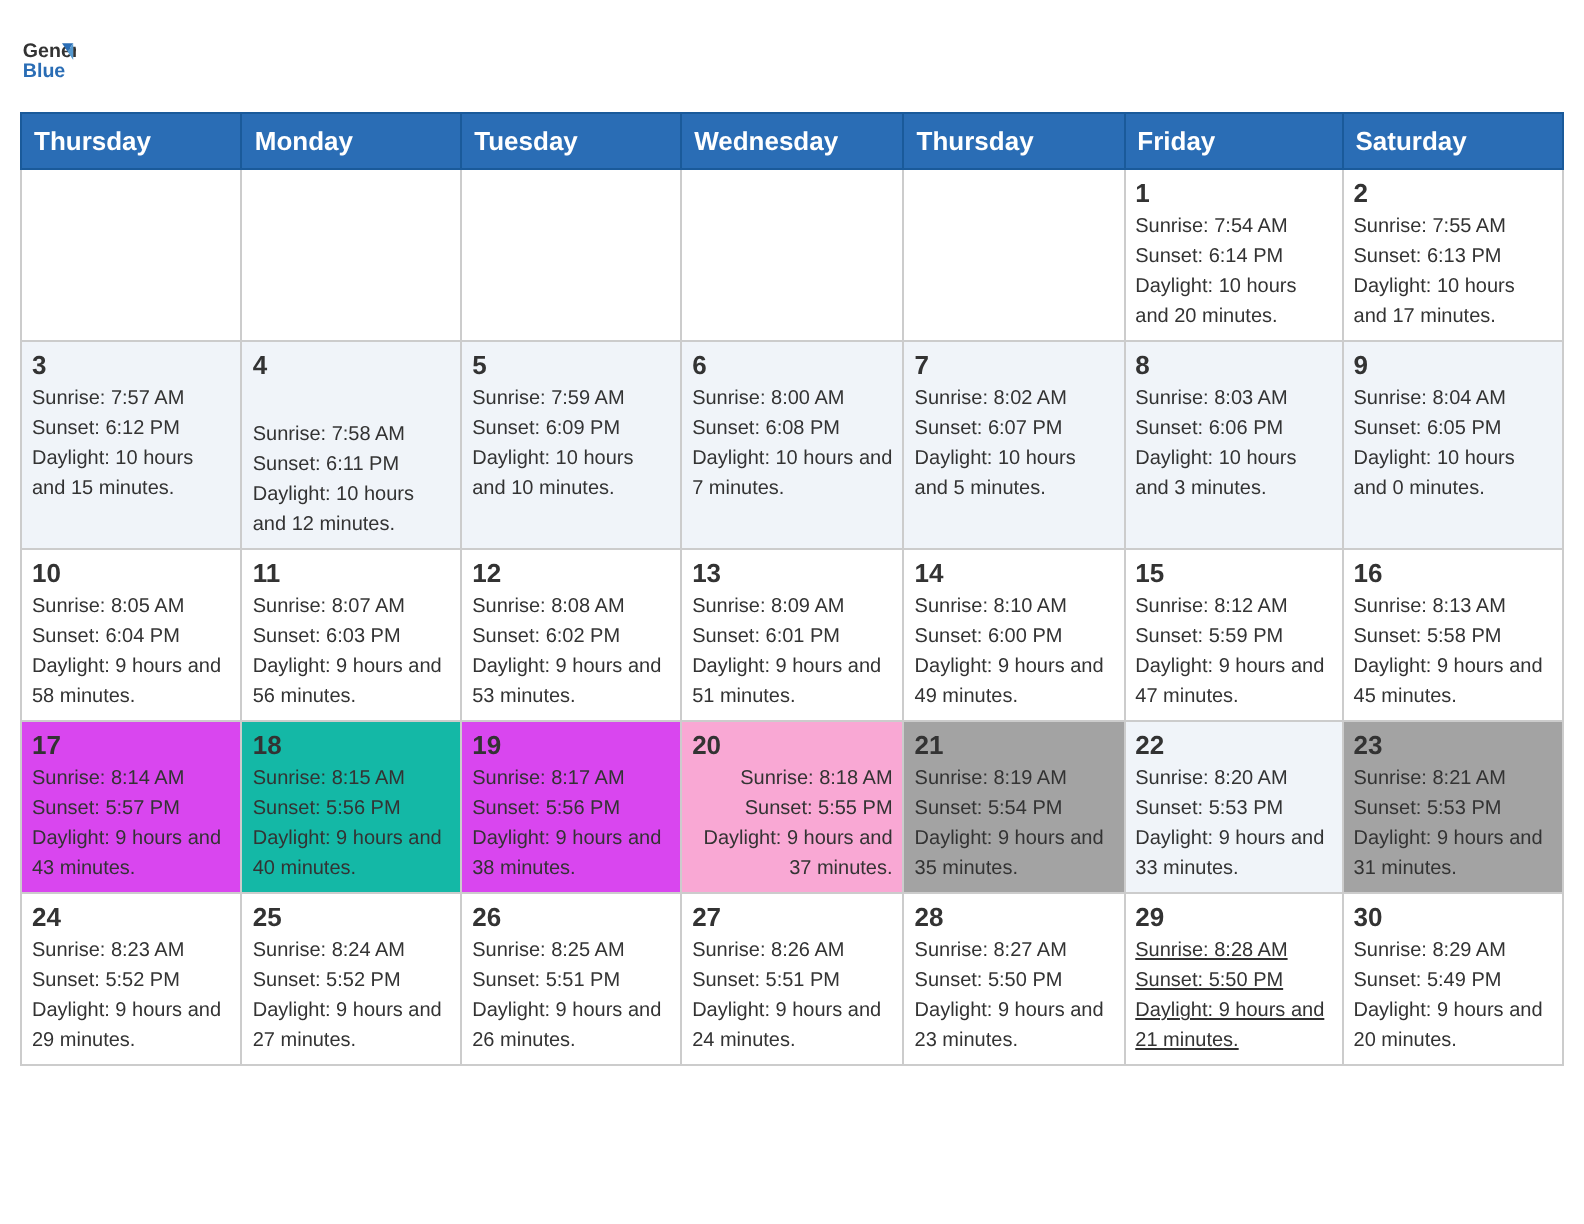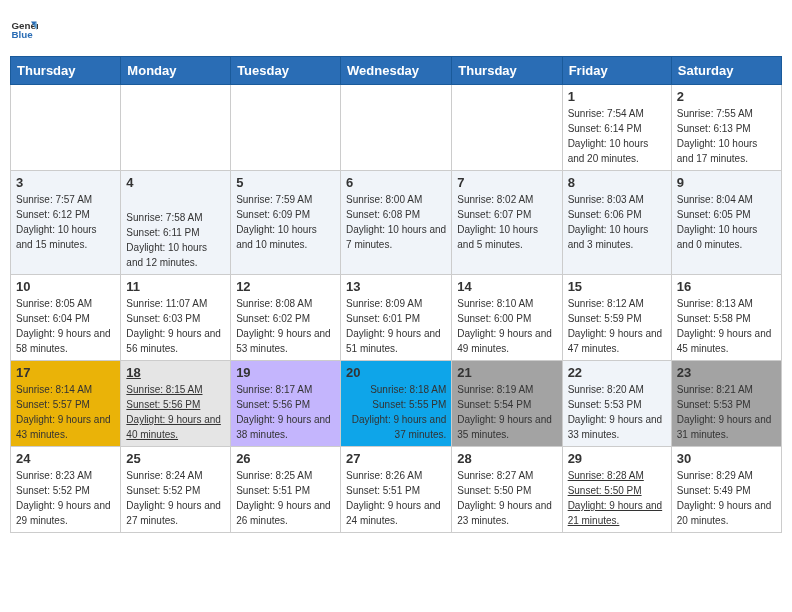--- a/index.html
+++ b/index.html
@@ -177,21 +177,21 @@
       </tr>
       <tr>
         <td>
           <div class="day-number">10</div>
           <div class="day-info" style="white-space: pre-line;">Sunrise: 8:05 AM
 Sunset: 6:04 PM
 Daylight: 9 hours and 58 minutes.</div>
         </td>
         <td>
           <div class="day-number">11</div>
-          <div class="day-info" style="white-space: pre-line;">Sunrise: 11:07 AM
+          <div class="day-info" style="white-space: pre-line;">Sunrise: 8:07 AM
 Sunset: 6:03 PM
 Daylight: 9 hours and 56 minutes.</div>
         </td>
         <td>
           <div class="day-number">12</div>
           <div class="day-info" style="white-space: pre-line;">Sunrise: 8:08 AM
 Sunset: 6:02 PM
 Daylight: 9 hours and 53 minutes.</div>
         </td>
         <td>
@@ -213,39 +213,39 @@
 Daylight: 9 hours and 47 minutes.</div>
         </td>
         <td>
           <div class="day-number">16</div>
           <div class="day-info" style="white-space: pre-line;">Sunrise: 8:13 AM
 Sunset: 5:58 PM
 Daylight: 9 hours and 45 minutes.</div>
         </td>
       </tr>
       <tr>
-        <td style="background: #eab308;">
+        <td style="background: #d946ef;">
           <div class="day-number">17</div>
           <div class="day-info" style="white-space: pre-line;">Sunrise: 8:14 AM
 Sunset: 5:57 PM
 Daylight: 9 hours and 43 minutes.</div>
         </td>
-        <td style="background: #e5e5e5; text-decoration: underline;">
+        <td style="background: #14b8a6;">
           <div class="day-number">18</div>
           <div class="day-info" style="white-space: pre-line;">Sunrise: 8:15 AM
 Sunset: 5:56 PM
 Daylight: 9 hours and 40 minutes.</div>
         </td>
-        <td style="background: #c4b5fd;">
+        <td style="background: #d946ef;">
           <div class="day-number">19</div>
           <div class="day-info" style="white-space: pre-line;">Sunrise: 8:17 AM
 Sunset: 5:56 PM
 Daylight: 9 hours and 38 minutes.</div>
         </td>
-        <td style="background: #0ea5e9;">
+        <td style="background: #f9a8d4;">
           <div class="day-number">20</div>
           <div class="day-info" style="white-space: pre-line; text-align: right;">Sunrise: 8:18 AM
 Sunset: 5:55 PM
 Daylight: 9 hours and 37 minutes.</div>
         </td>
         <td style="background: #a3a3a3;">
           <div class="day-number">21</div>
           <div class="day-info" style="white-space: pre-line;">Sunrise: 8:19 AM
 Sunset: 5:54 PM
 Daylight: 9 hours and 35 minutes.</div>

